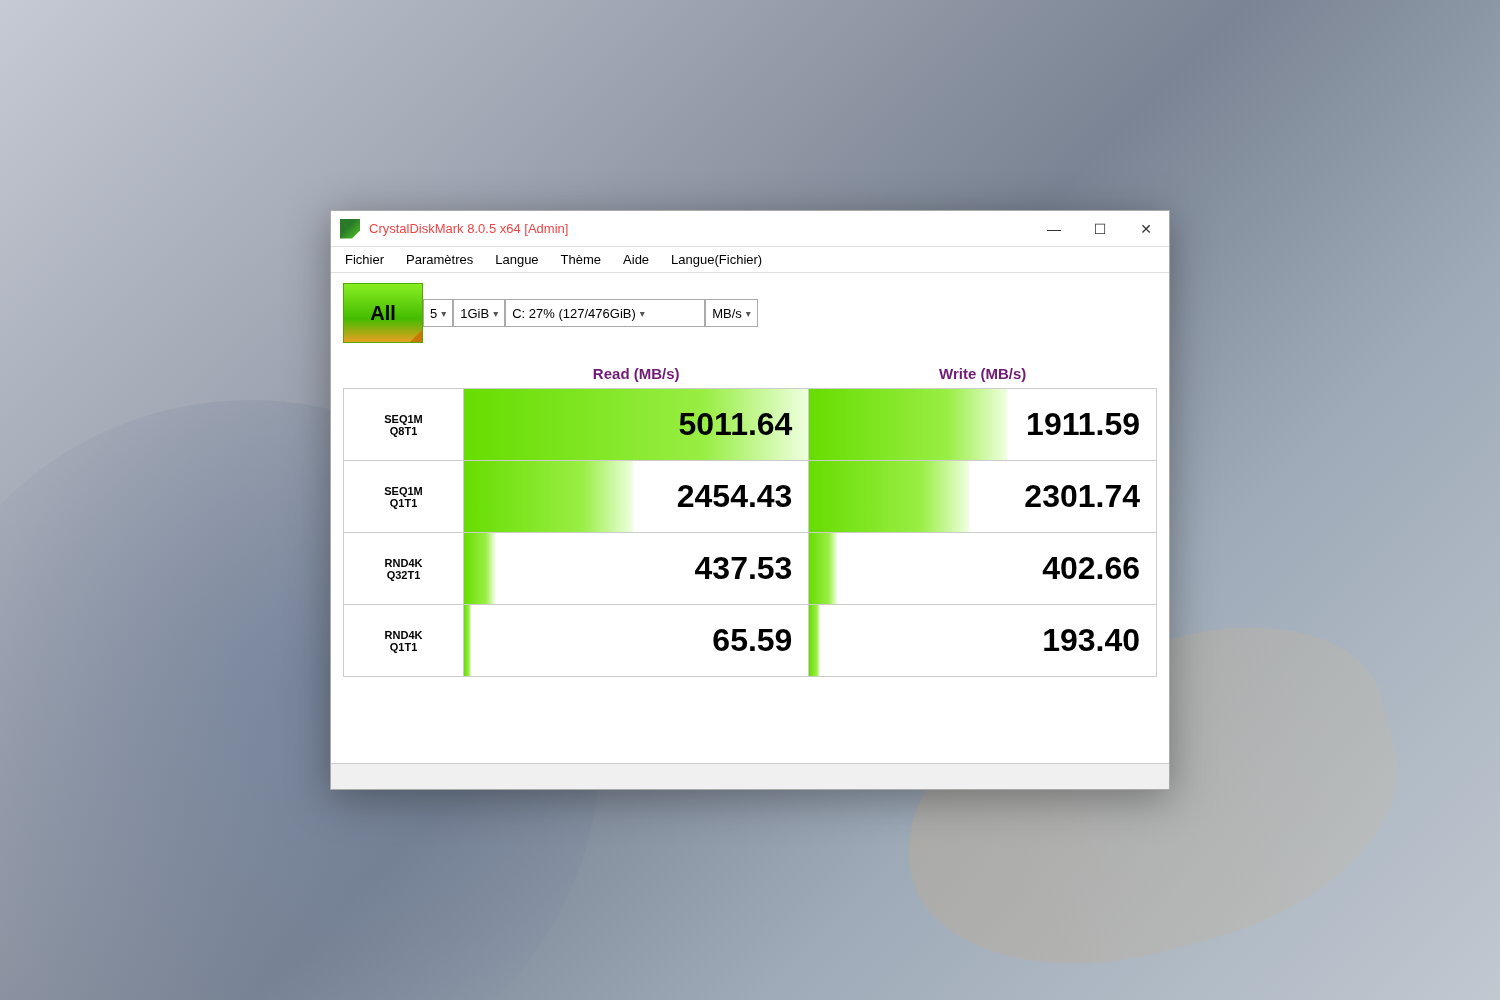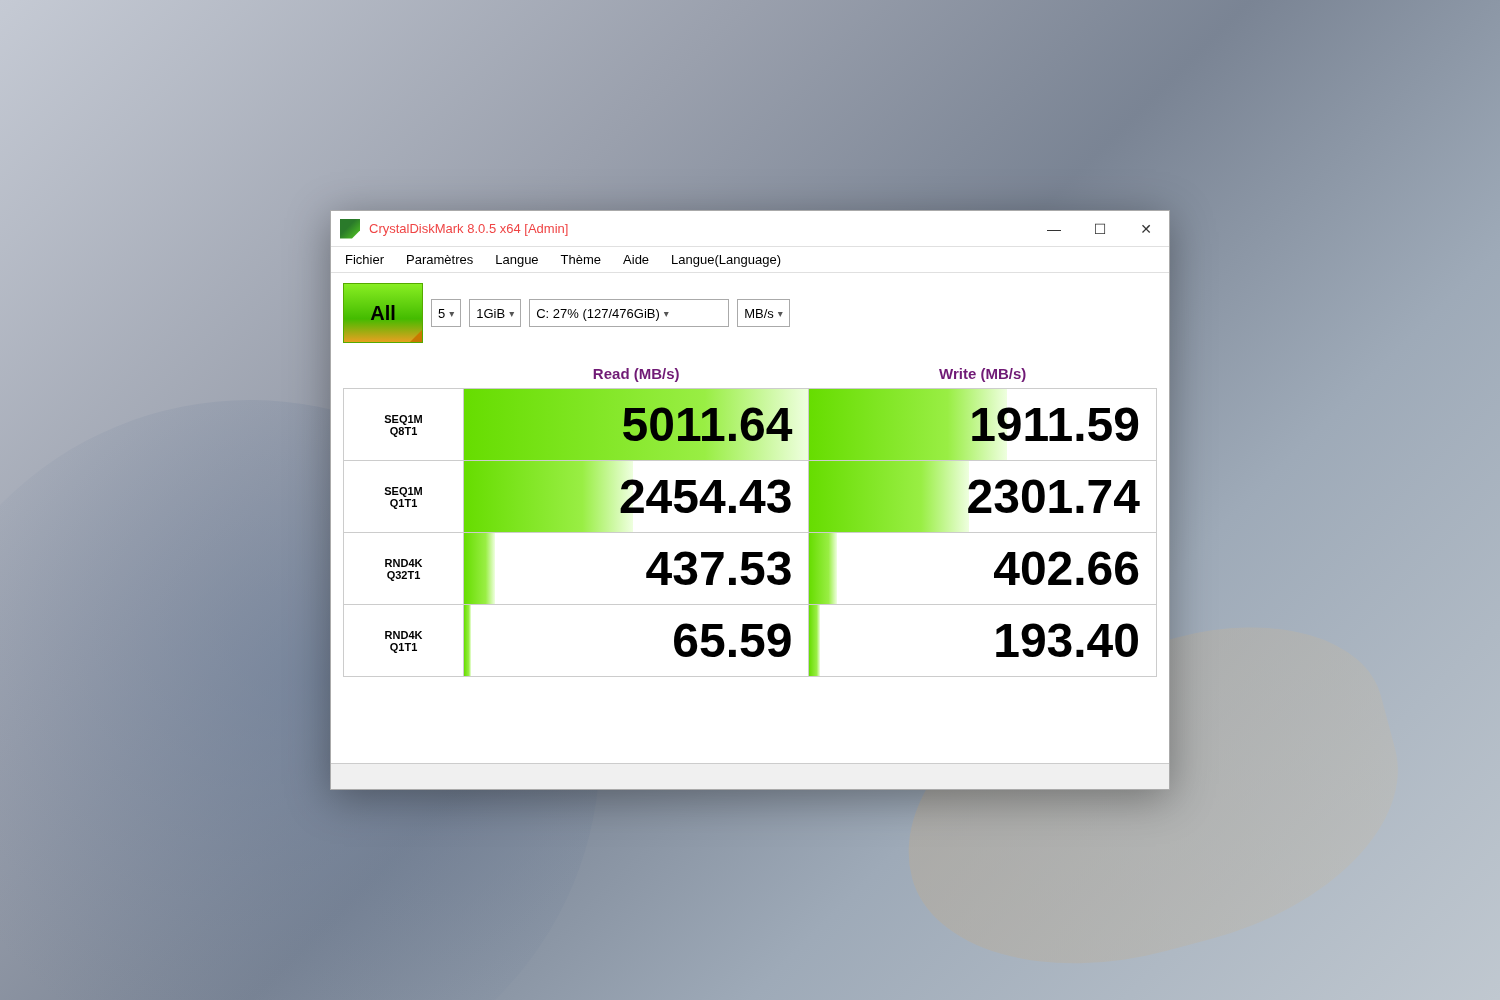--- a/index.html
+++ b/index.html
@@ -130,21 +130,21 @@
       color: #000;
       cursor: pointer;
       border-radius: 2px;
     }
 
     
     .toolbar {
       display: flex;
       align-items: center;
       padding: 10px 12px;
-      gap: 8px;
+      gap: 0;
       background: #fff;
     }
 
     .all-btn {
       width: 80px;
       height: 60px;
       background: linear-gradient(180deg, #88ee22 0%, #44bb00 60%, #e8a020 100%);
       border: 1px solid #55aa00;
       cursor: pointer;
       font-size: 20px;
@@ -248,21 +248,21 @@
       border-radius: 0;
     }
 
     .bar-value {
       position: absolute;
       inset: 0;
       display: flex;
       align-items: center;
       justify-content: flex-end;
       padding-right: 16px;
-      font-size: 48px;
+      font-size: 32px;
       font-weight: bold;
       color: #000;
       z-index: 1;
     }
 
     
     .status-bar {
       height: 26px;
       border-top: 1px solid #ccc;
       background: #f0f0f0;
@@ -293,21 +293,21 @@
       <button class="title-btn close">✕</button>
     </div>
   </div>
 
   <div class="menu-bar">
     <span class="menu-item">Fichier</span>
     <span class="menu-item">Paramètres</span>
     <span class="menu-item">Langue</span>
     <span class="menu-item">Thème</span>
     <span class="menu-item">Aide</span>
-    <span class="menu-item">Langue(Language)</span>
+    <span class="menu-item">Langue(Fichier)</span>
   </div>
 
   <div class="toolbar">
     <button class="all-btn">
       <span>All</span>
     </button>
 
     <div class="dropdown">
       <span>5</span>
       <span class="dropdown-arrow">▾</span>

